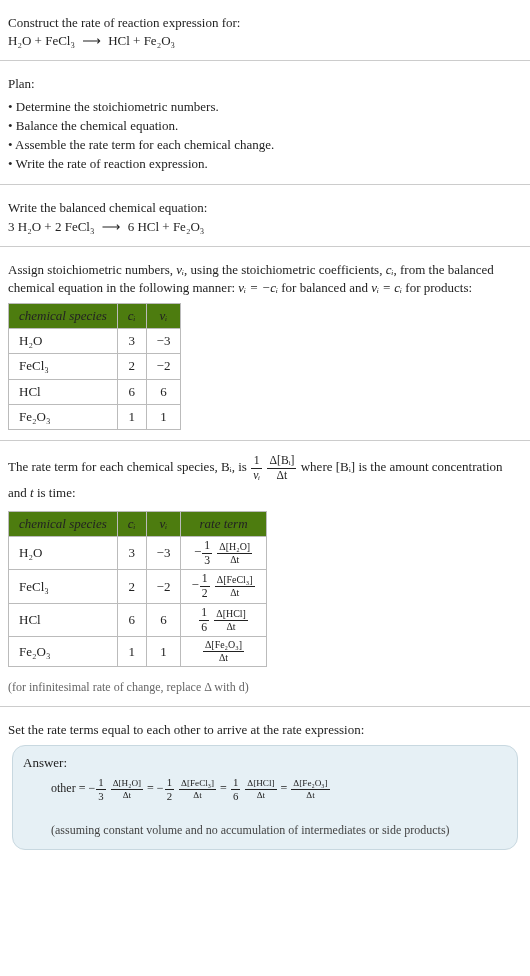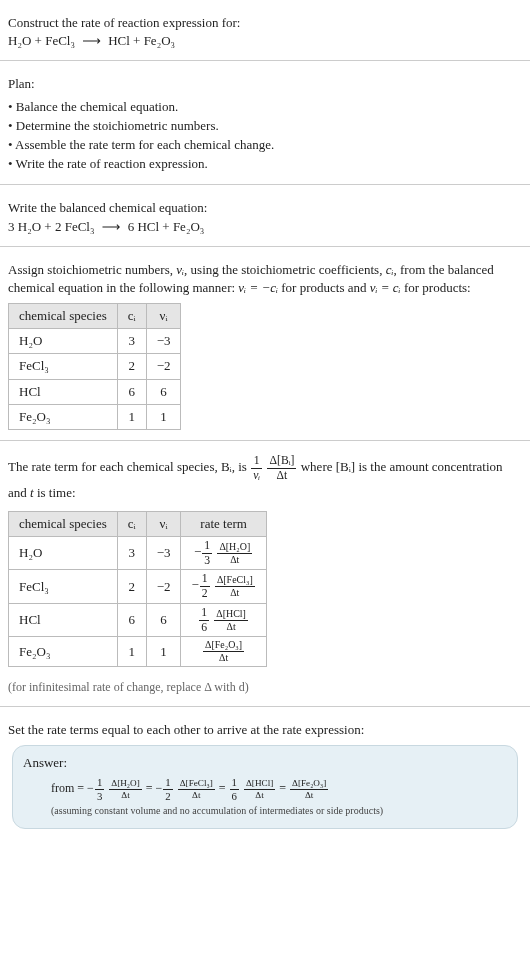--- a/index.html
+++ b/index.html
@@ -23,21 +23,21 @@
   table.coef {
     border-collapse: collapse;
     margin-top: 6px;
   }
   table.coef th, table.coef td {
     border: 1px solid #bbb;
     padding: 3px 10px;
     text-align: left;
     font-weight: normal;
   }
-  table.coef th { background: #e5e5e5; }
+  table.coef th { background: #4d7c0f; font-style: italic; }
   .center-col { text-align: center !important; }
   .frac {
     display: inline-block;
     vertical-align: middle;
     text-align: center;
     font-size: 0.9em;
     line-height: 1;
     margin: 0 1px;
   }
   .frac .num { display: block; border-bottom: 1px solid #222; padding: 0 2px 1px 2px; }
@@ -49,42 +49,42 @@
   }
   .answer-box {
     background: #e6f0f5;
     border: 1px solid #c8d8e0;
     padding: 8px 10px 10px 10px;
     margin: 6px 4px 4px 4px;
     border-radius: 13px;
   }
   .answer-label { font-size: 13px; margin-bottom: 4px; }
   .answer-eq { padding-left: 28px; font-size: 12px; }
-  .answer-note { padding-left: 28px; font-size: 10px; color: #444; margin-top: 2px; }
+  .answer-note { padding-left: 28px; font-size: 12px; color: #444; margin-top: 20px; }
   .ital { font-style: italic; }
 </style>
 </head>
 <body>
 
 <div class="section">
   <div>Construct the rate of reaction expression for:</div>
   <div class="eq">
     <span>H₂O</span>
     + <span>FeCl₃</span>
     <span class="arrow">⟶</span>
     <span>HCl</span>
     + <span>Fe₂O₃</span>
   </div>
 </div>
 
 <div class="section">
   <div>Plan:</div>
   <div class="plan-list">
+    <div class="plan-item">• Determine the stoichiometric numbers.</div>
     <div class="plan-item">• Balance the chemical equation.</div>
-    <div class="plan-item">• Determine the stoichiometric numbers.</div>
     <div class="plan-item">• Assemble the rate term for each chemical change.</div>
     <div class="plan-item">• Write the rate of reaction expression.</div>
   </div>
 </div>
 
 <div class="section">
   <div>Write the balanced chemical equation:</div>
   <div class="eq">
     <span>3</span>
     <span>H₂O</span>
@@ -92,21 +92,21 @@
     <span>FeCl₃</span>
     <span class="arrow">⟶</span>
     <span>6</span>
     <span>HCl</span>
     + <span></span><span>Fe₂O₃</span>
   </div>
 </div>
 
 <div class="section">
   <div>
-    <span>Assign stoichiometric numbers, </span><span class="ital">νᵢ</span><span>, using the stoichiometric coefficients, </span><span class="ital">cᵢ</span><span>, from the balanced chemical equation in the following manner: </span><span class="ital">νᵢ = −cᵢ</span><span> for products and </span><span class="ital">νᵢ = cᵢ</span><span> for products:</span>
+    <span>Assign stoichiometric numbers, </span><span class="ital">νᵢ</span><span>, using the stoichiometric coefficients, </span><span class="ital">cᵢ</span><span>, from the balanced chemical equation in the following manner: </span><span class="ital">νᵢ = −cᵢ</span><span> for balanced and </span><span class="ital">νᵢ = cᵢ</span><span> for products:</span>
   </div>
   <table class="coef">
     <tbody>
         <tr>
       <th>chemical species</th>
       <th class="center-col">cᵢ</th>
       <th class="center-col">νᵢ</th>
     </tr>
     <tr>
       <td>H₂O</td>
@@ -196,21 +196,21 @@
   </tbody>
     </table>
   <div class="rate-note">(for infinitesimal rate of change, replace Δ with d)</div>
 </div>
 
 <div class="section" style="border-bottom:none;">
   <div>Set the rate terms equal to each other to arrive at the rate expression:</div>
   <div class="answer-box">
     <div class="answer-label">Answer:</div>
     <div class="answer-eq" style="line-height:2;">
-      <span>from = </span>
+      <span>other = </span>
       
       <span>−</span><span class="frac"><span class="num">1</span><span class="den">3</span></span>
       <span class="frac"><span class="num" style="font-size:0.85em">Δ[H₂O]</span><span class="den" style="font-size:0.85em">Δt</span></span>
       <span> = </span>
       
       <span>−</span><span class="frac"><span class="num">1</span><span class="den">2</span></span>
       <span class="frac"><span class="num" style="font-size:0.85em">Δ[FeCl₃]</span><span class="den" style="font-size:0.85em">Δt</span></span>
       <span> = </span>
       
       <span></span><span class="frac"><span class="num">1</span><span class="den">6</span></span>

